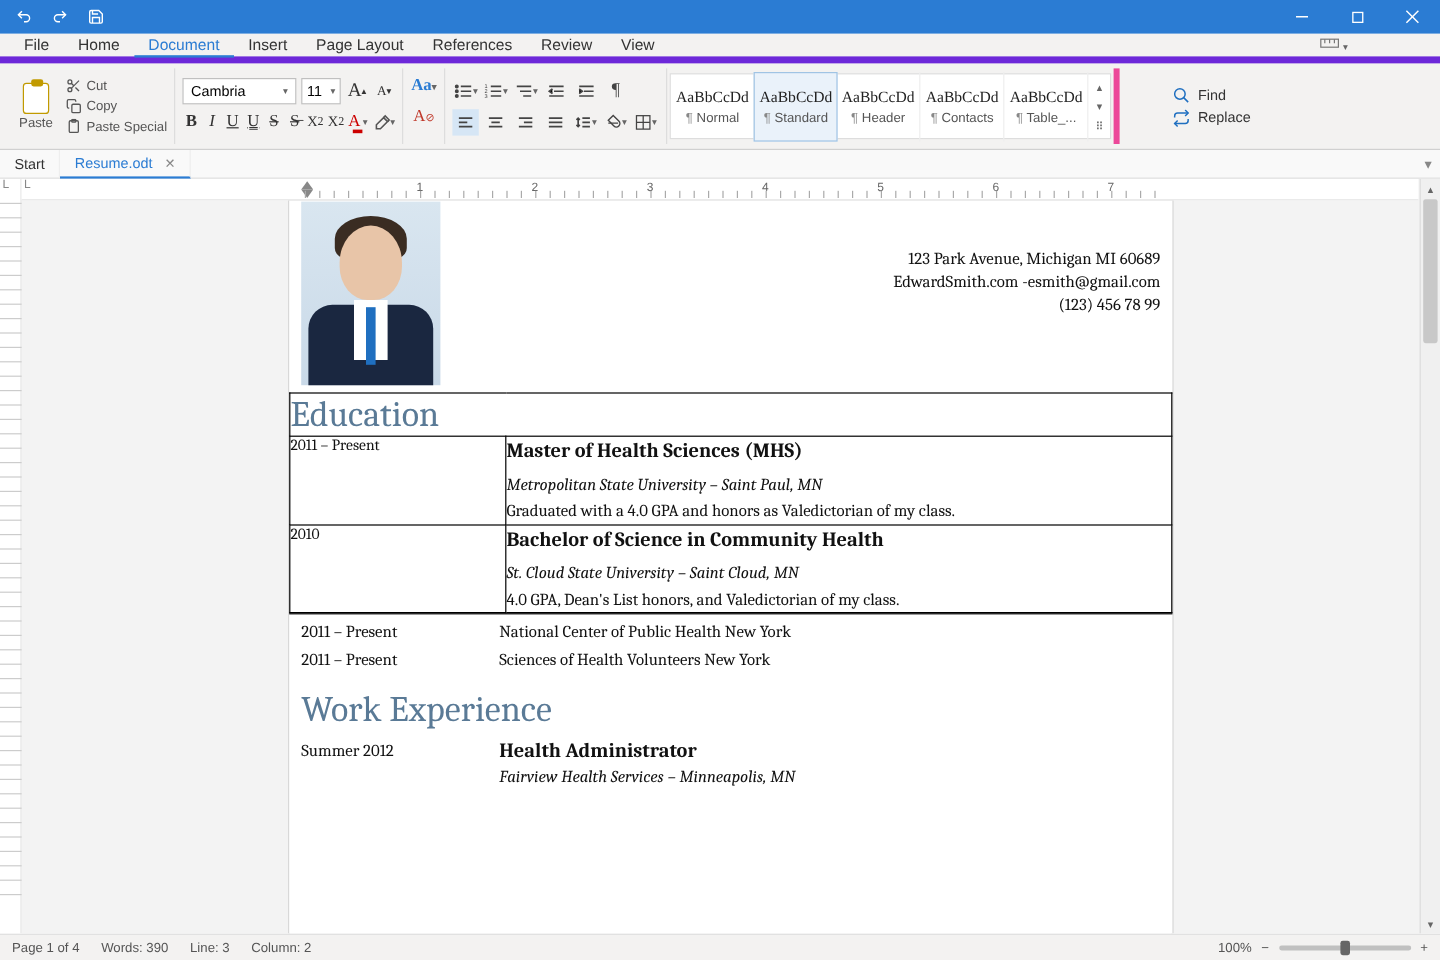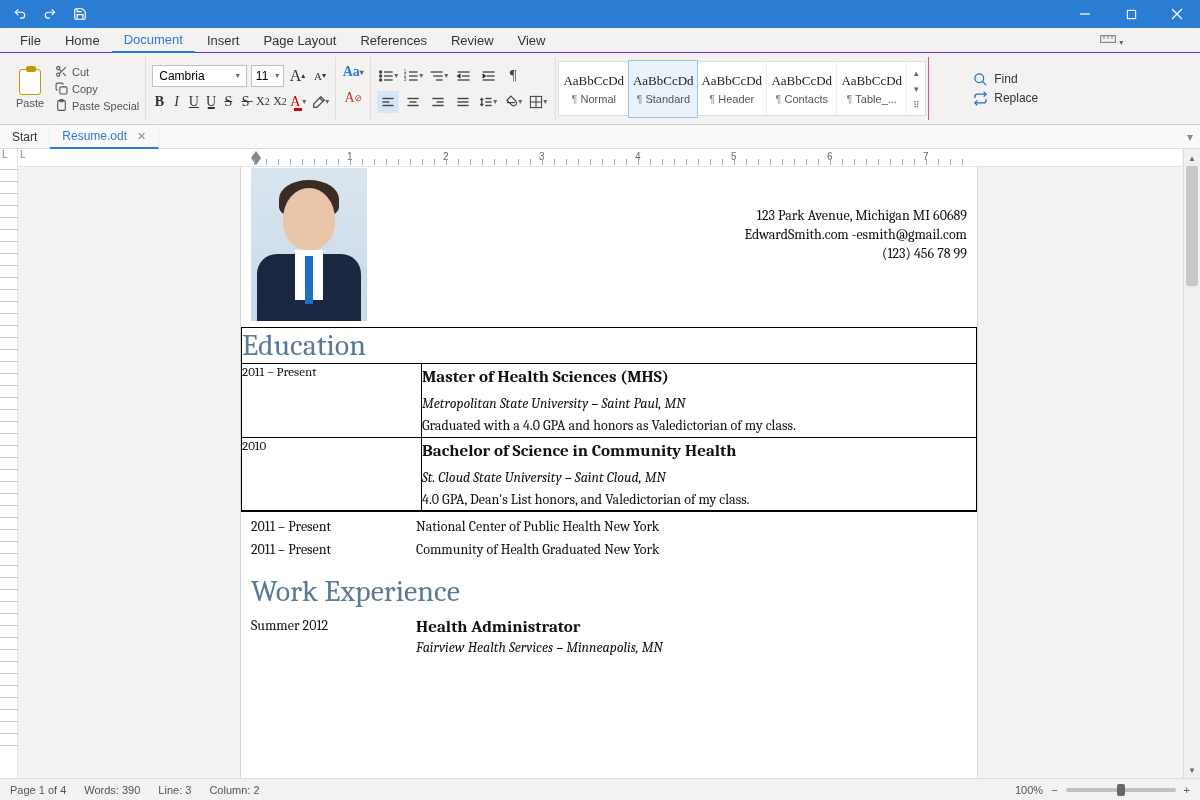--- a/index.html
+++ b/index.html
@@ -29,21 +29,21 @@
   .titlebar .center { position:absolute; left:0; right:0; text-align:center; pointer-events:none;}
   .titlebar .center span { font-size: 12px; }
   .titlebar .right { display:flex; align-items:center; gap:0px; height:100%;}
   .win-btn { width: 46px; height: 28px; display:flex; align-items:center; justify-content:center; }
   .titlebar svg { stroke:#fff; fill:none; }
 
   
   .menubar {
     height: 25px;
     background: #f3f2f1;
-    border-bottom: 1px solid #6d28d9;
+    border-bottom: 6px solid #6d28d9;
     display:flex;
     align-items:center;
     padding: 0 8px;
     font-size: 13px;
     color:#333;
     justify-content: space-between;
   }
   .menubar .menus { display:flex; align-items: stretch; height:100%;}
   .menubar .menu-item { padding: 0 12px; display:flex; align-items:center; cursor:default; }
   .menubar .menu-item.active { color:#2b7cd3; border-bottom:2px solid #2b7cd3; margin-bottom:-1px;}
@@ -486,21 +486,21 @@
         <span class="style-preview">AaBbCcDd</span>
         <span class="style-name">Table_...</span>
       </div>
     <div class="style-arrows">
         <span>▴</span>
         <span>▾</span>
         <span>⠿</span>
       </div>
   </div>
 
-  <div class="ribbon-group edit-group" style="border-right:none; border-left:1px solid #ec4899;padding-left:44px;">
+  <div class="ribbon-group edit-group" style="border-right:none; border-left:5px solid #ec4899;padding-left:44px;">
     <div class="edit-item">
       <svg width="15" height="15" viewBox="0 0 24 24" stroke-width="2">
           <circle cx="10" cy="10" r="7"></circle>
           <line x1="21" y1="21" x2="15" y2="15"></line>
         </svg>
       <span>Find</span>
     </div>
     <div class="edit-item">
       <svg width="15" height="15" viewBox="0 0 24 24" stroke-width="2">
           <polyline points="17 1 21 5 17 9"></polyline>
@@ -695,21 +695,21 @@
           </tbody>
             </table>
 
           <div class="plain-section">
             <div class="plain-row">
                 <div class="dcol">2011 – Present</div>
                 <div class="ccol">National Center of Public Health New York</div>
               </div>
             <div class="plain-row">
                 <div class="dcol">2011 – Present</div>
-                <div class="ccol">Community of Health Graduated New York</div>
+                <div class="ccol">Sciences of Health Volunteers New York</div>
               </div>
           </div>
 
           <div class="plain-section" style="border-top:none; padding-top:0">
             <h2>Work Experience</h2>
             <div class="plain-row">
               <div class="dcol">Summer 2012</div>
               <div class="ccol">
                 <h3>Health Administrator</h3>
                 <div class="inst" style="font-style:italic">Fairview Health Services – Minneapolis, MN</div>

